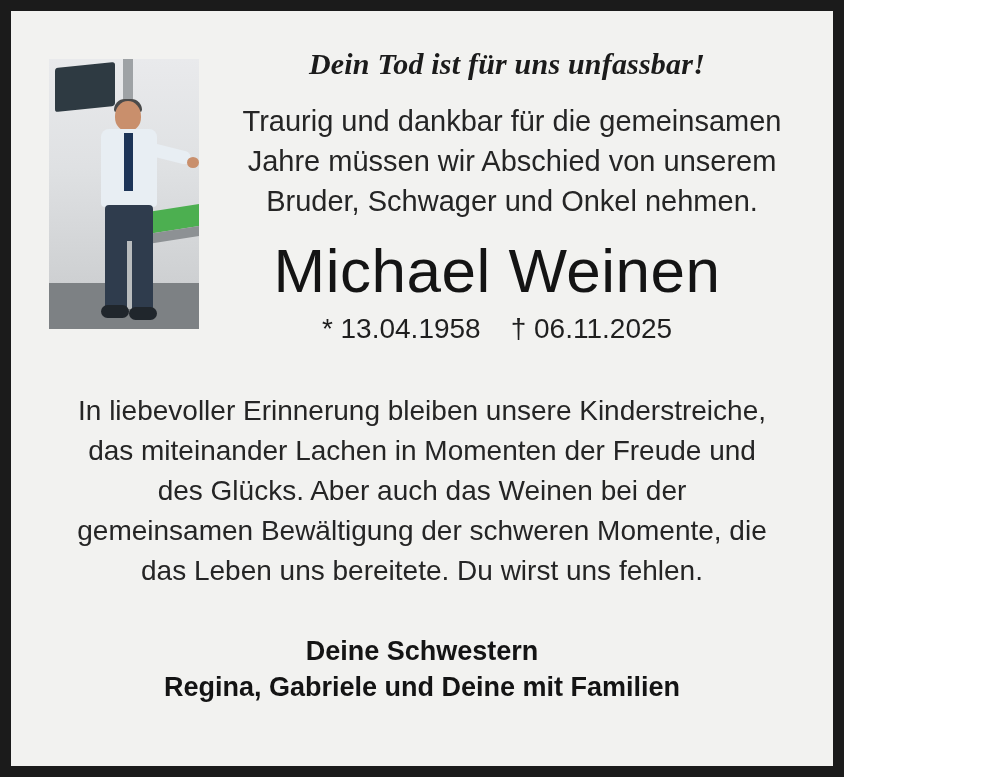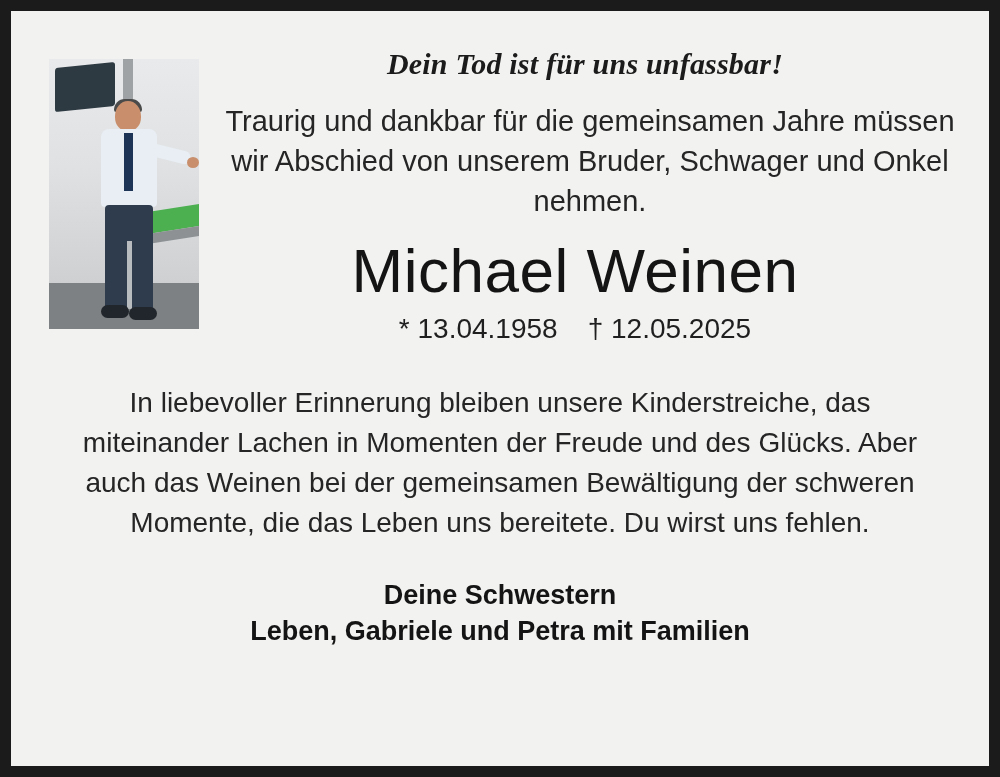--- a/index.html
+++ b/index.html
@@ -9,21 +9,21 @@
   }
   body {
     width: 1000px;
     height: 777px;
     font-family: "Liberation Sans", sans-serif;
     overflow: hidden;
   }
   .obituary {
     position: relative;
     box-sizing: border-box;
-    width: 1000px;
+    width: 844px;
     height: 777px;
     background: #a21caf;
     border: 11px solid #1b1b1b;
     padding: 0;
   }
   .inner {
     position: relative;
     width: 100%;
     height: 100%;
     background: #f2f2f0;
@@ -213,21 +213,21 @@
     padding-left: 180px;
     padding-right: 30px;
     font-size: 28px;
     color: #1f1f1f;
   }
   .dates .sep {
     display: inline-block;
     width: 30px;
   }
   .body-text {
-    margin: 8px;
+    margin: 16px;
     padding-top: 30px;
     padding-left: 40px;
     padding-right: 40px;
     font-size: 28px;
     line-height: 40px;
     color: #252525;
   }
   .signers {
     margin: 7px;
     padding-top: 26px;
@@ -272,23 +272,23 @@
         <div class="shoe-l"></div>
         <div class="shoe-r"></div>
       </div>
     </div>
 
     <div class="content">
       <p class="motto">Dein Tod ist für uns unfassbar!</p>
       <p class="intro">Traurig und dankbar für die gemeinsamen Jahre müssen wir Abschied von unserem Bruder, Schwager und Onkel nehmen.</p>
       <h1 class="name">Michael Weinen</h1>
       <p class="dates">
-        <span>* 13.04.1958</span><span class="sep"></span><span>† 12.05.2025</span>
+        <span>* 13.04.1958</span><span class="sep"></span><span>† 06.11.2025</span>
       </p>
       <p class="body-text">In liebevoller Erinnerung bleiben unsere Kinderstreiche, das miteinander Lachen in Momenten der Freude und des Glücks. Aber auch das Weinen bei der gemeinsamen Bewältigung der schweren Momente, die das Leben uns bereitete. Du wirst uns fehlen.</p>
       <p class="signers">
         <span>Deine Schwestern</span><br>
-        <span>Leben, Gabriele und Petra mit Familien</span>
+        <span>Regina, Gabriele und Deine mit Familien</span>
       </p>
     </div>
 
   </div>
 </div>
 
 </body></html>

